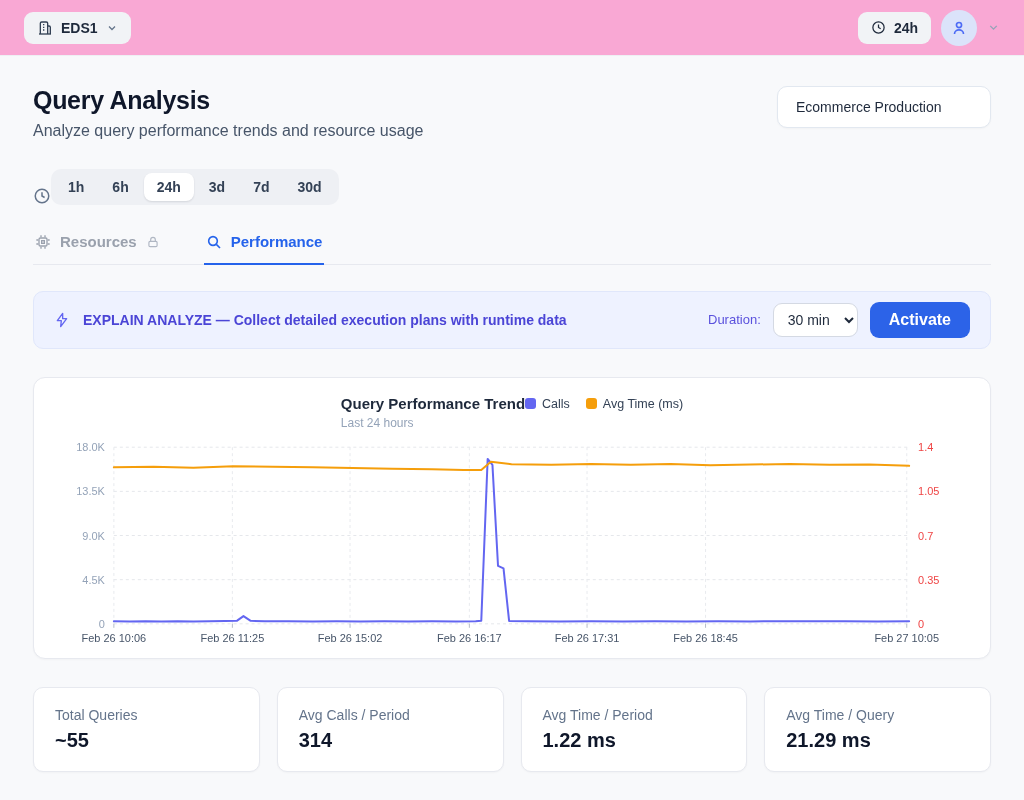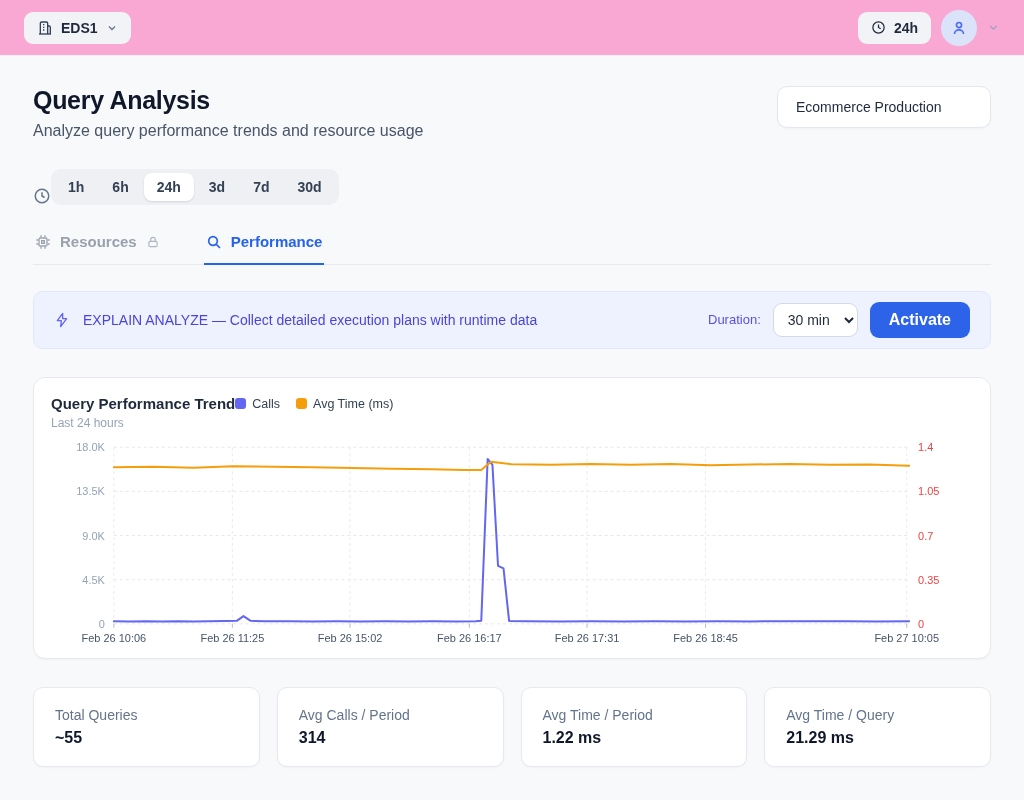--- a/index.html
+++ b/index.html
@@ -60,54 +60,54 @@
   }
   .tab.active { color:#2563eb; border-bottom-color:#2563eb; }
   .tab.disabled { color:#9aa1ad; }
   
   .banner {
     margin-top:26px; background:#eef2ff; border:1px solid #e0e7fb;
     border-radius:10px; padding:10px 20px; min-height:53px;
     display:flex; align-items:center; justify-content:space-between;
   }
   .banner-left { display:flex; align-items:center; gap:13px; }
-  .banner-text { font-size:14px; font-weight:400; color:#4b45d6; }
+  .banner-text { font-size:14px; font-weight:700; color:#4b45d6; }
   .banner-right { display:flex; align-items:center; gap:12px; }
   .duration-label { font-size:13px; color:#5a51dd; }
   .duration-select {
     font-family:inherit; font-size:14px; color:#1e293b;
     background:#fff; border:1px solid #d4d9e3; border-radius:9px;
     padding:7px 10px; cursor:pointer;
   }
   .activate-btn {
     font-family:inherit; font-size:16px; font-weight:700; color:#fff;
     background:#2c63e8; border:none; border-radius:9px;
     padding:9px 19px; cursor:pointer;
   }
   
   .chart-card {
     margin-top:28px; background:#fff; border:1px solid #e7e9ef;
     border-radius:12px; padding:17px 17px 10px;
     box-shadow:0 1px 2px rgba(15,23,42,.03);
   }
-  .chart-header { display:flex; justify-content:flex-start; align-items:flex-start; padding:0 0 6px; }
+  .chart-header { display:flex; justify-content:center; align-items:flex-start; padding:0 0 6px; }
   .chart-title { font-size:15px; font-weight:700; color:#1e293b; }
   .chart-subtitle { margin-top:4px; font-size:12px; color:#94a3b8; }
   .legend { display:flex; align-items:center; gap:16px; padding-top:2px; }
   .legend-item { display:flex; align-items:center; gap:6px; font-size:12.5px; color:#334155; }
   .legend-swatch { width:11px; height:11px; border-radius:3px; display:inline-block; }
   .chart-svg { display:block; width:100%; height:212px; font-family:"Liberation Sans", sans-serif; }
   
   .stats-grid { margin-top:28px; display:grid; grid-template-columns:repeat(4,1fr); gap:17px; }
   .stat-card {
     background:#fff; border:1px solid #e7e9ef; border-radius:10px;
     padding:19px 21px; box-shadow:0 1px 2px rgba(15,23,42,.03);
   }
   .stat-label { font-size:14px; color:#64748b; }
-  .stat-value { margin-top:6px; font-size:16px; font-weight:800; color:#0f172a; }
+  .stat-value { margin-top:6px; font-size:20px; font-weight:800; color:#0f172a; }
 </style>
 </head>
 <body>
 
 <header class="topbar">
   <button class="pill-btn">
     <span class="icon">
       <svg width="16" height="16" viewBox="0 0 24 24" fill="none" stroke="#334155" stroke-width="2">
           <path d="M5 21V5a2 2 0 0 1 2-2h7a2 2 0 0 1 2 2v16"></path>
           <path d="M16 9h2a2 2 0 0 1 2 2v10"></path>

